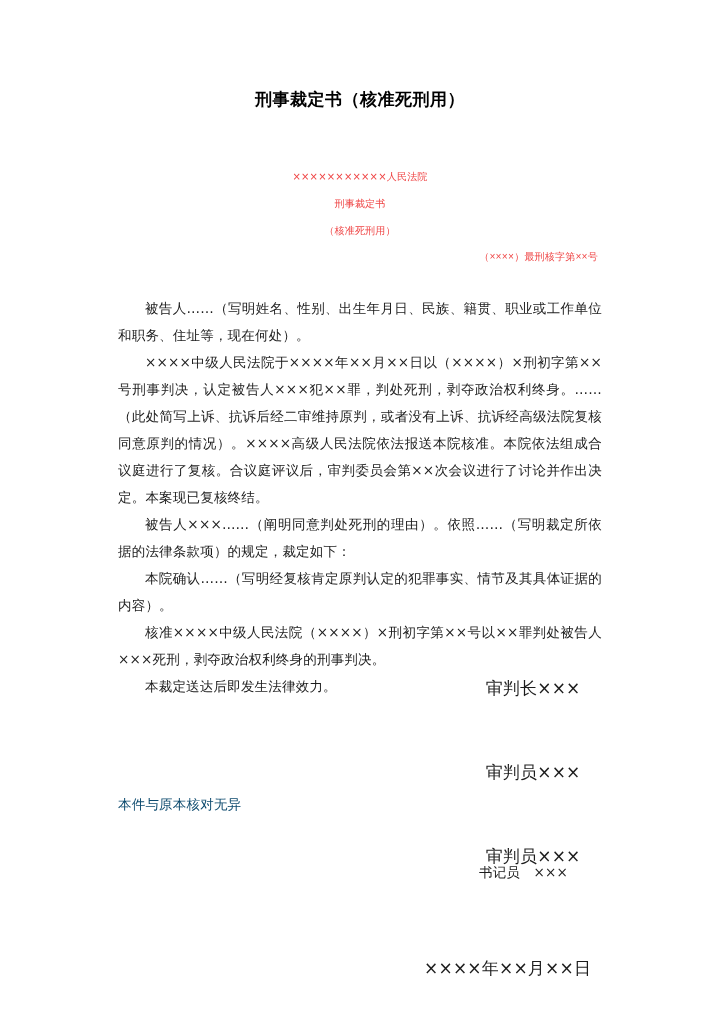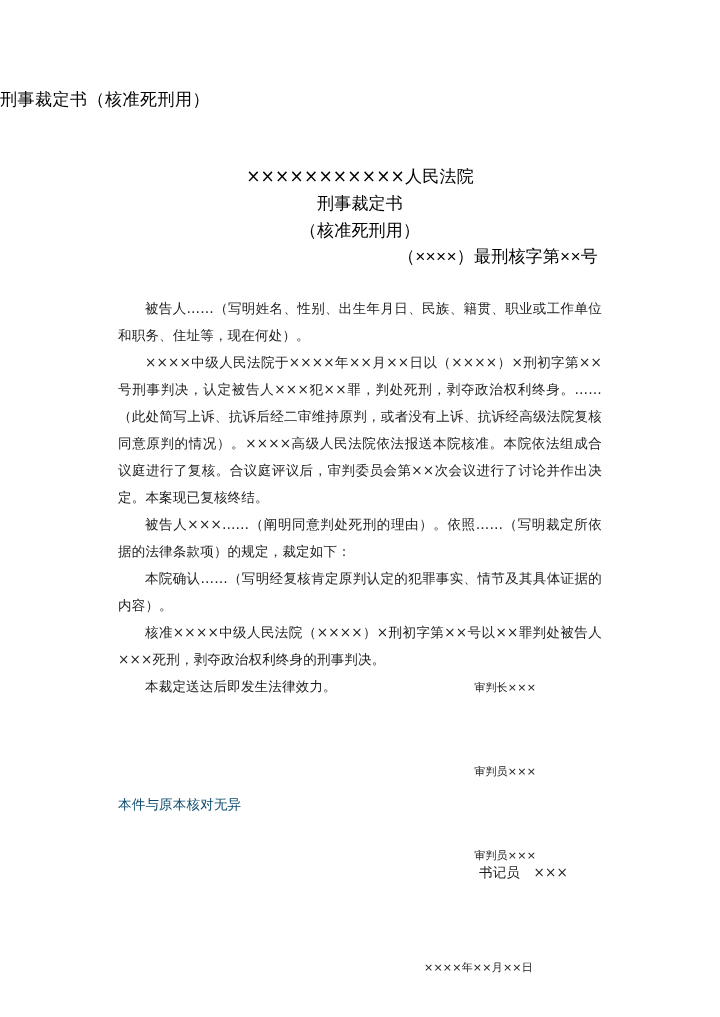--- a/index.html
+++ b/index.html
@@ -21,40 +21,40 @@
     inset: 0;
     background: #ffffff;
   }
 
   
   .doc-title {
     position: absolute;
     top: 88px;
     left: 0;
     width: 720px;
-    text-align: left;
+    text-align: center;
     font-family: "DejaVu Serif", "Liberation Serif", serif;
     font-size: 17px;
-    font-weight: normal;
+    font-weight: bold;
     letter-spacing: 0.5px;
     color: #000000;
   }
 
   
   .header-block {
     position: absolute;
     top: 163px;
     left: 118px;
     width: 484px;
   }
   .header-line {
     text-align: center;
-    font-size: 17px;
+    font-size: 10px;
     line-height: 27px;
-    color: #000000;
+    color: #ef4444;
     letter-spacing: 0.2px;
   }
   .header-line.case-no {
     text-align: right;
     padding-right: 4px;
     font-family: Liberation Mono, monospace;
   }
 
   
   .body-block {
@@ -76,21 +76,21 @@
   }
 
   
   .sign-block {
     position: absolute;
     top: 646px;
     left: 118px;
     width: 484px;
   }
   .sign-line {
-    font-size: 11px;
+    font-size: 17px;
     line-height: 28px;
     color: #1c1c1c;
     letter-spacing: 0.2px;
     white-space: pre;
   }
   .sign-role {
     display: inline-block;
     padding-left: 334px;
   }
   .sign-date {

